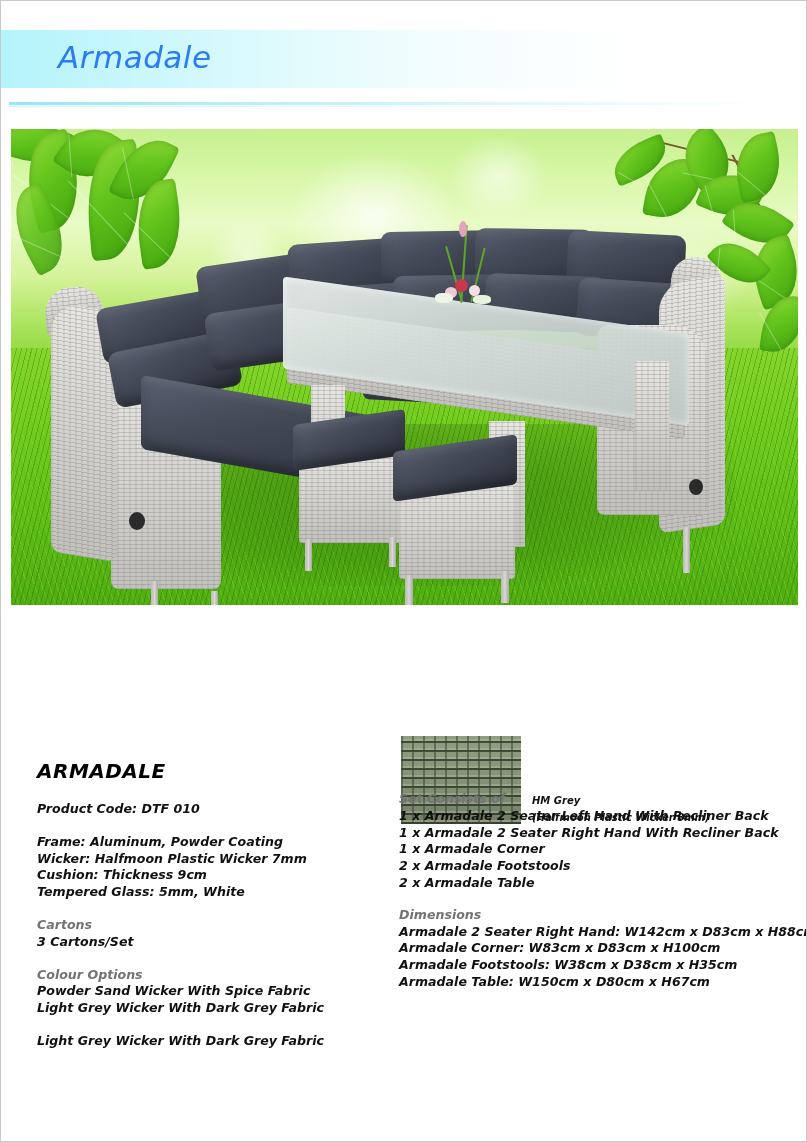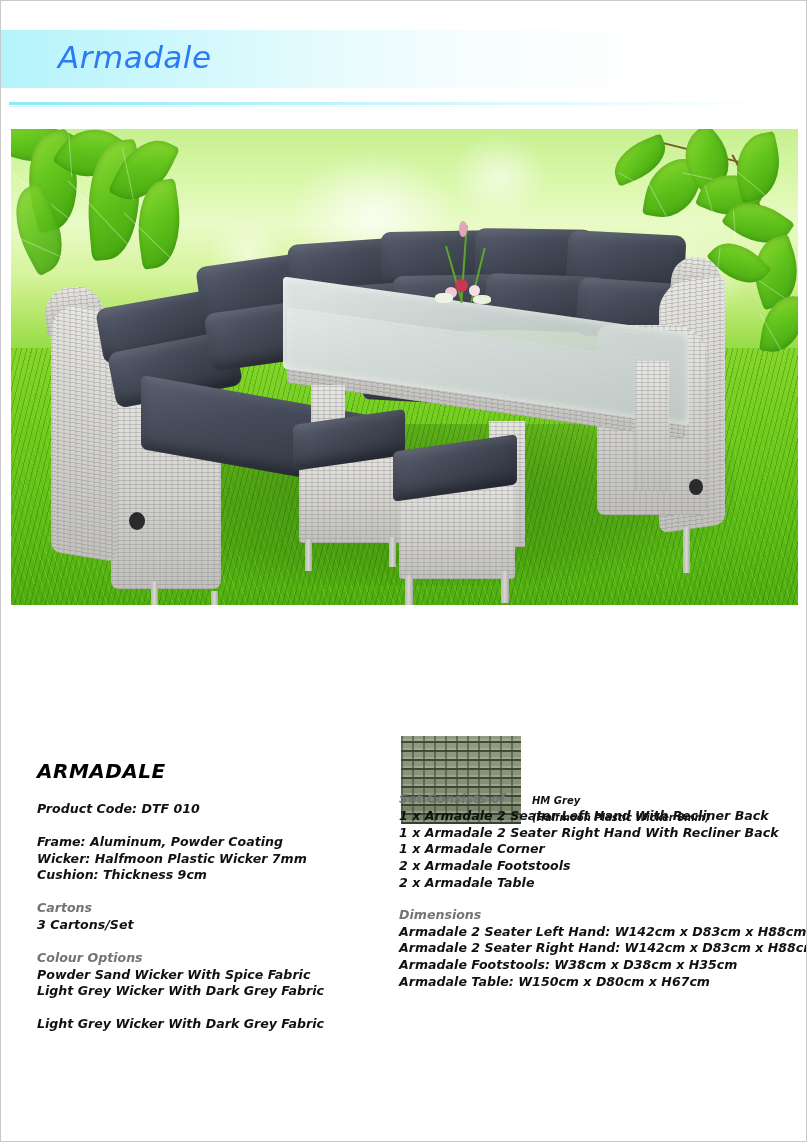--- a/index.html
+++ b/index.html
@@ -329,20 +329,21 @@
   </div>
 
 
   <div class="col-left">
     <div class="brand">ARMADALE</div>
     <div class="spec-line">Product Code: DTF 010</div>
     <div class="gap"></div>
     <div class="spec-line">Frame: Aluminum, Powder Coating</div>
     <div class="spec-line">Wicker: Halfmoon Plastic Wicker 7mm</div>
     <div class="spec-line">Cushion: Thickness 9cm</div>
+    <div class="spec-line">Tempered Glass: 5mm, White</div>
     <div class="gap"></div>
     <div class="spec-head">Cartons</div>
     <div class="spec-line">3 Cartons/Set</div>
     <div class="gap"></div>
     <div class="spec-head">Colour Options</div>
     <div class="spec-line">Powder Sand Wicker With Spice Fabric</div>
     <div class="spec-line">Light Grey Wicker With Dark Grey Fabric</div>
     <div class="gap"></div>
     <div class="spec-line">Light Grey Wicker With Dark Grey Fabric</div>
   </div>
@@ -355,19 +356,19 @@
 
   <div class="col-right">
     <div class="spec-head">Set Consists of</div>
     <div class="spec-line">1 x Armadale 2 Seater Left Hand With Recliner Back</div>
     <div class="spec-line">1 x Armadale 2 Seater Right Hand With Recliner Back</div>
     <div class="spec-line">1 x Armadale Corner</div>
     <div class="spec-line">2 x Armadale Footstools</div>
     <div class="spec-line">2 x Armadale Table</div>
     <div class="gap-sm"></div>
     <div class="spec-head">Dimensions</div>
-    <div class="spec-line">Armadale 2 Seater Left Hand: W142cm x D83cm x H88cm</div>
     <div class="spec-line">Armadale 2 Seater Right Hand: W142cm x D83cm x H88cm</div>
+    <div class="spec-line">Armadale Corner: W83cm x D83cm x H100cm</div>
     <div class="spec-line">Armadale Footstools: W38cm x D38cm x H35cm</div>
     <div class="spec-line">Armadale Table: W150cm x D80cm x H67cm</div>
   </div>
 
 </div>
 
 </body></html>

